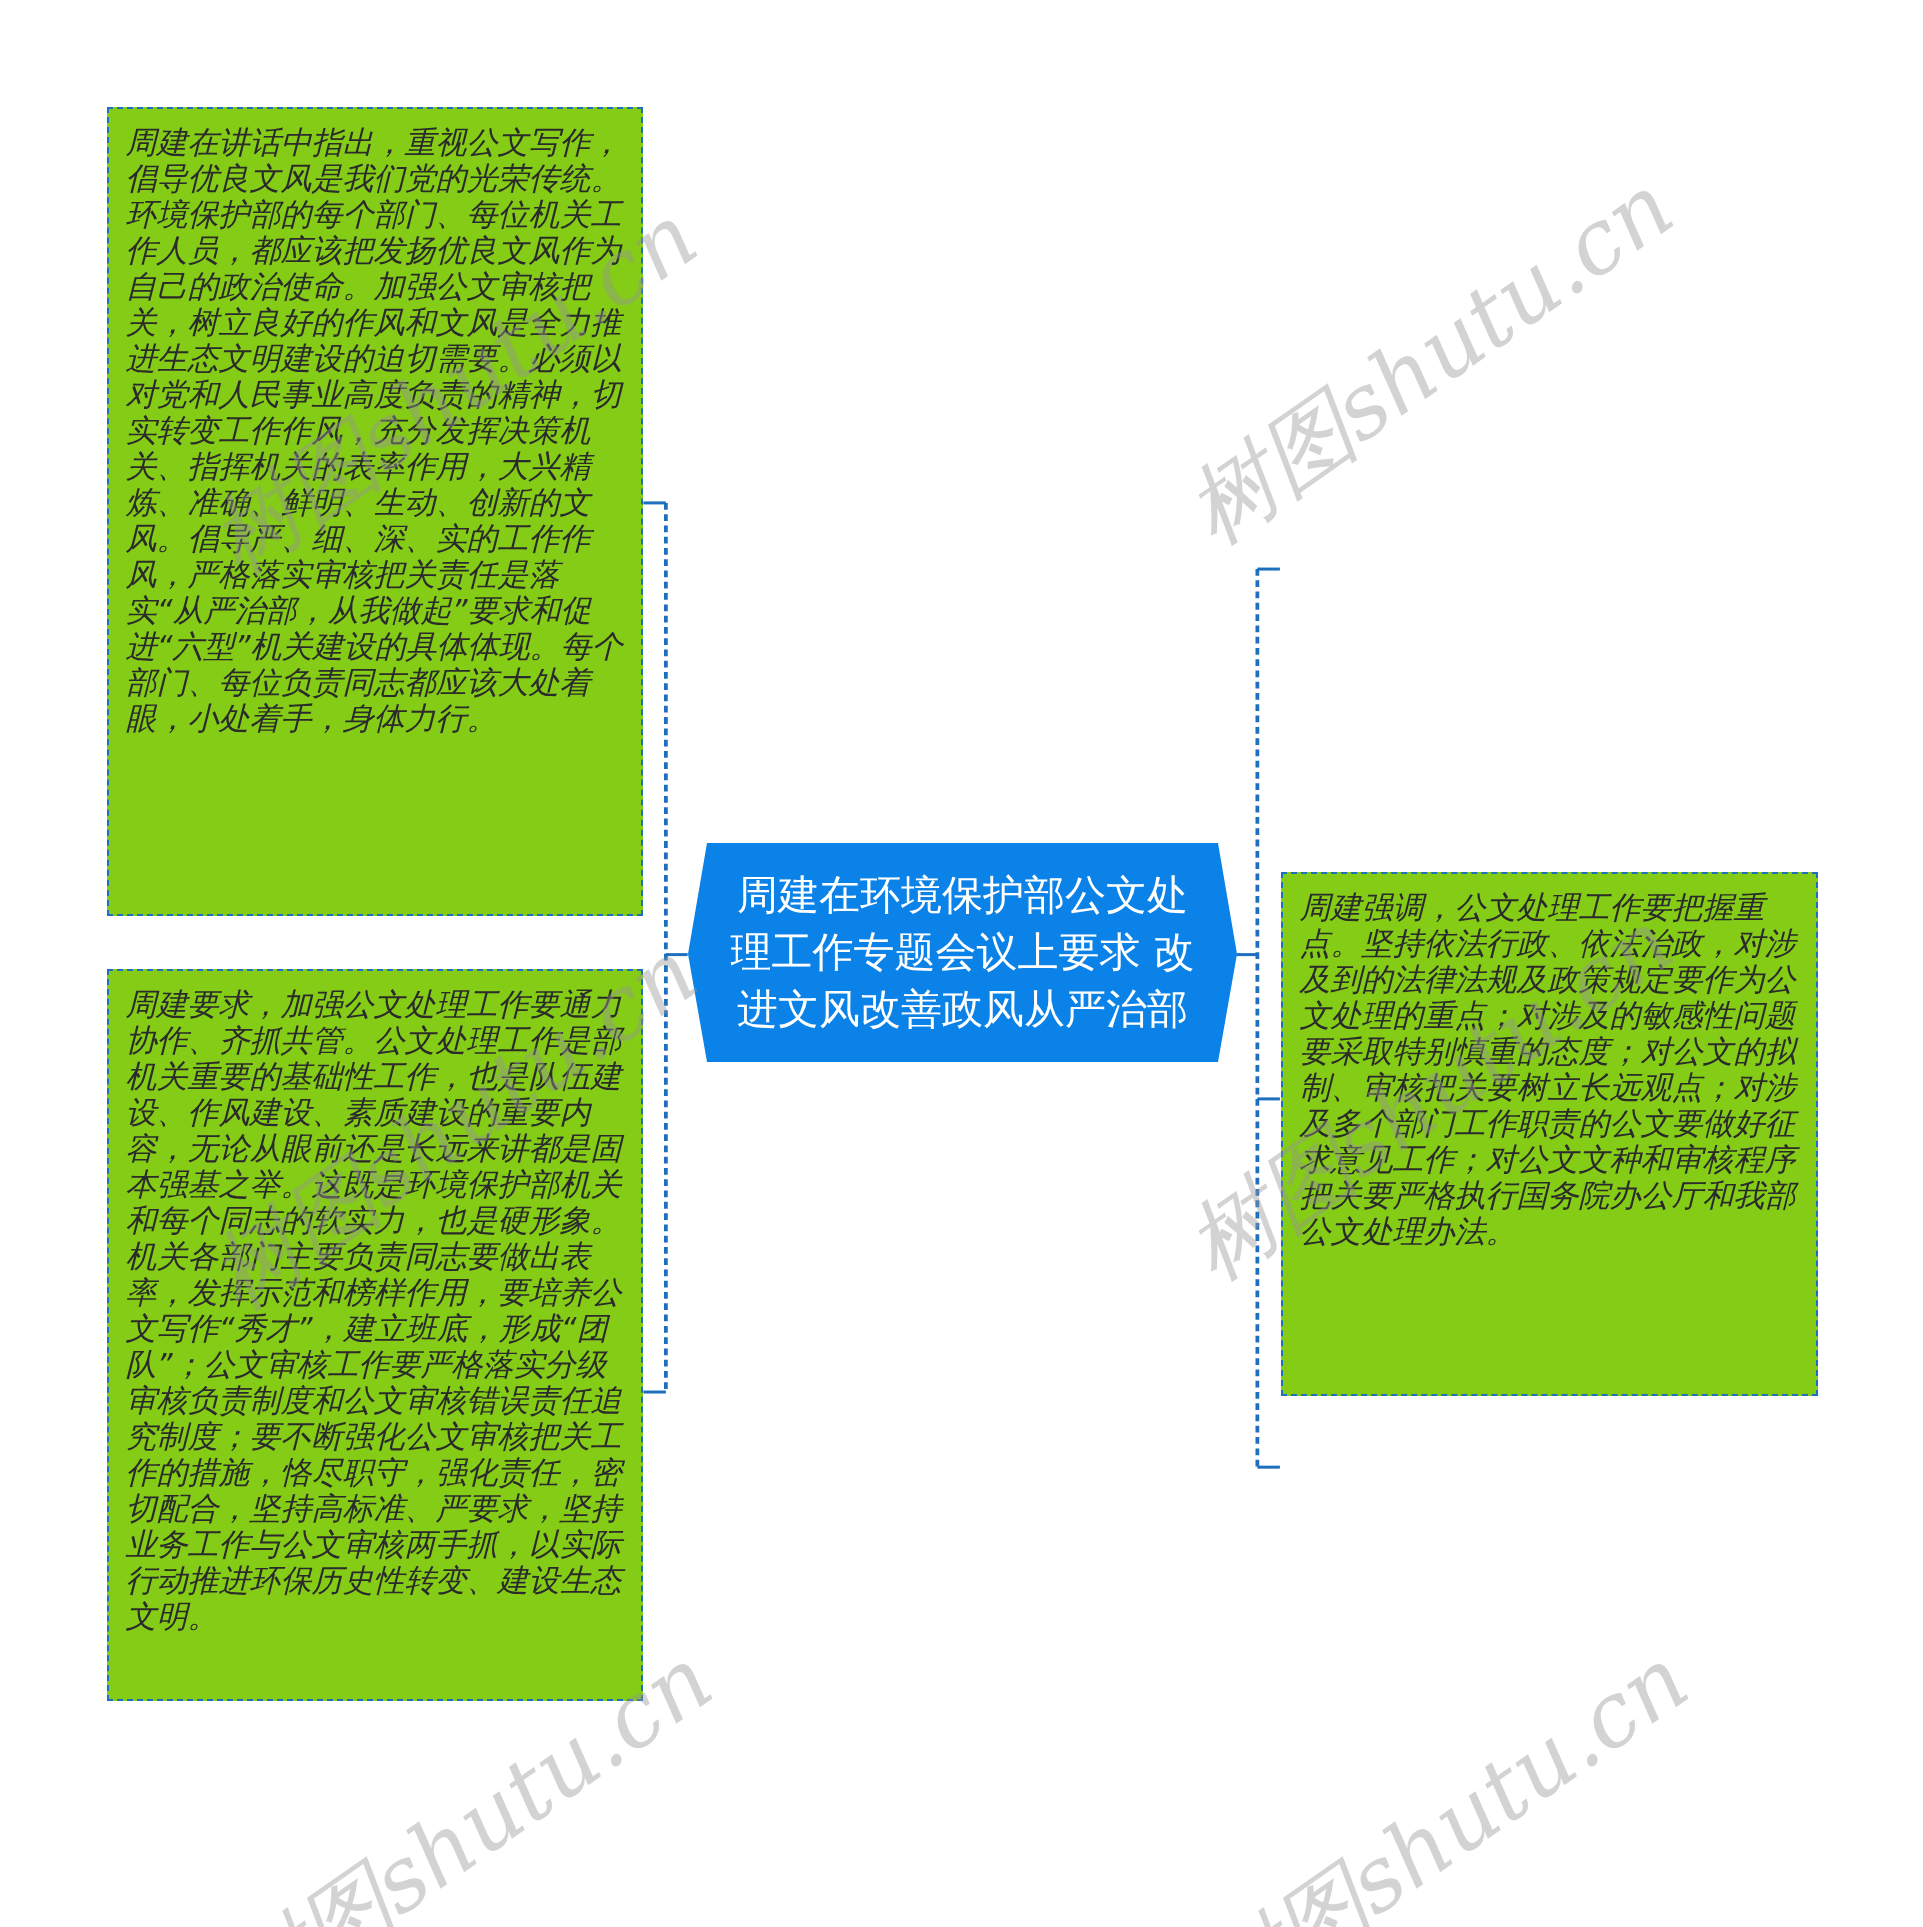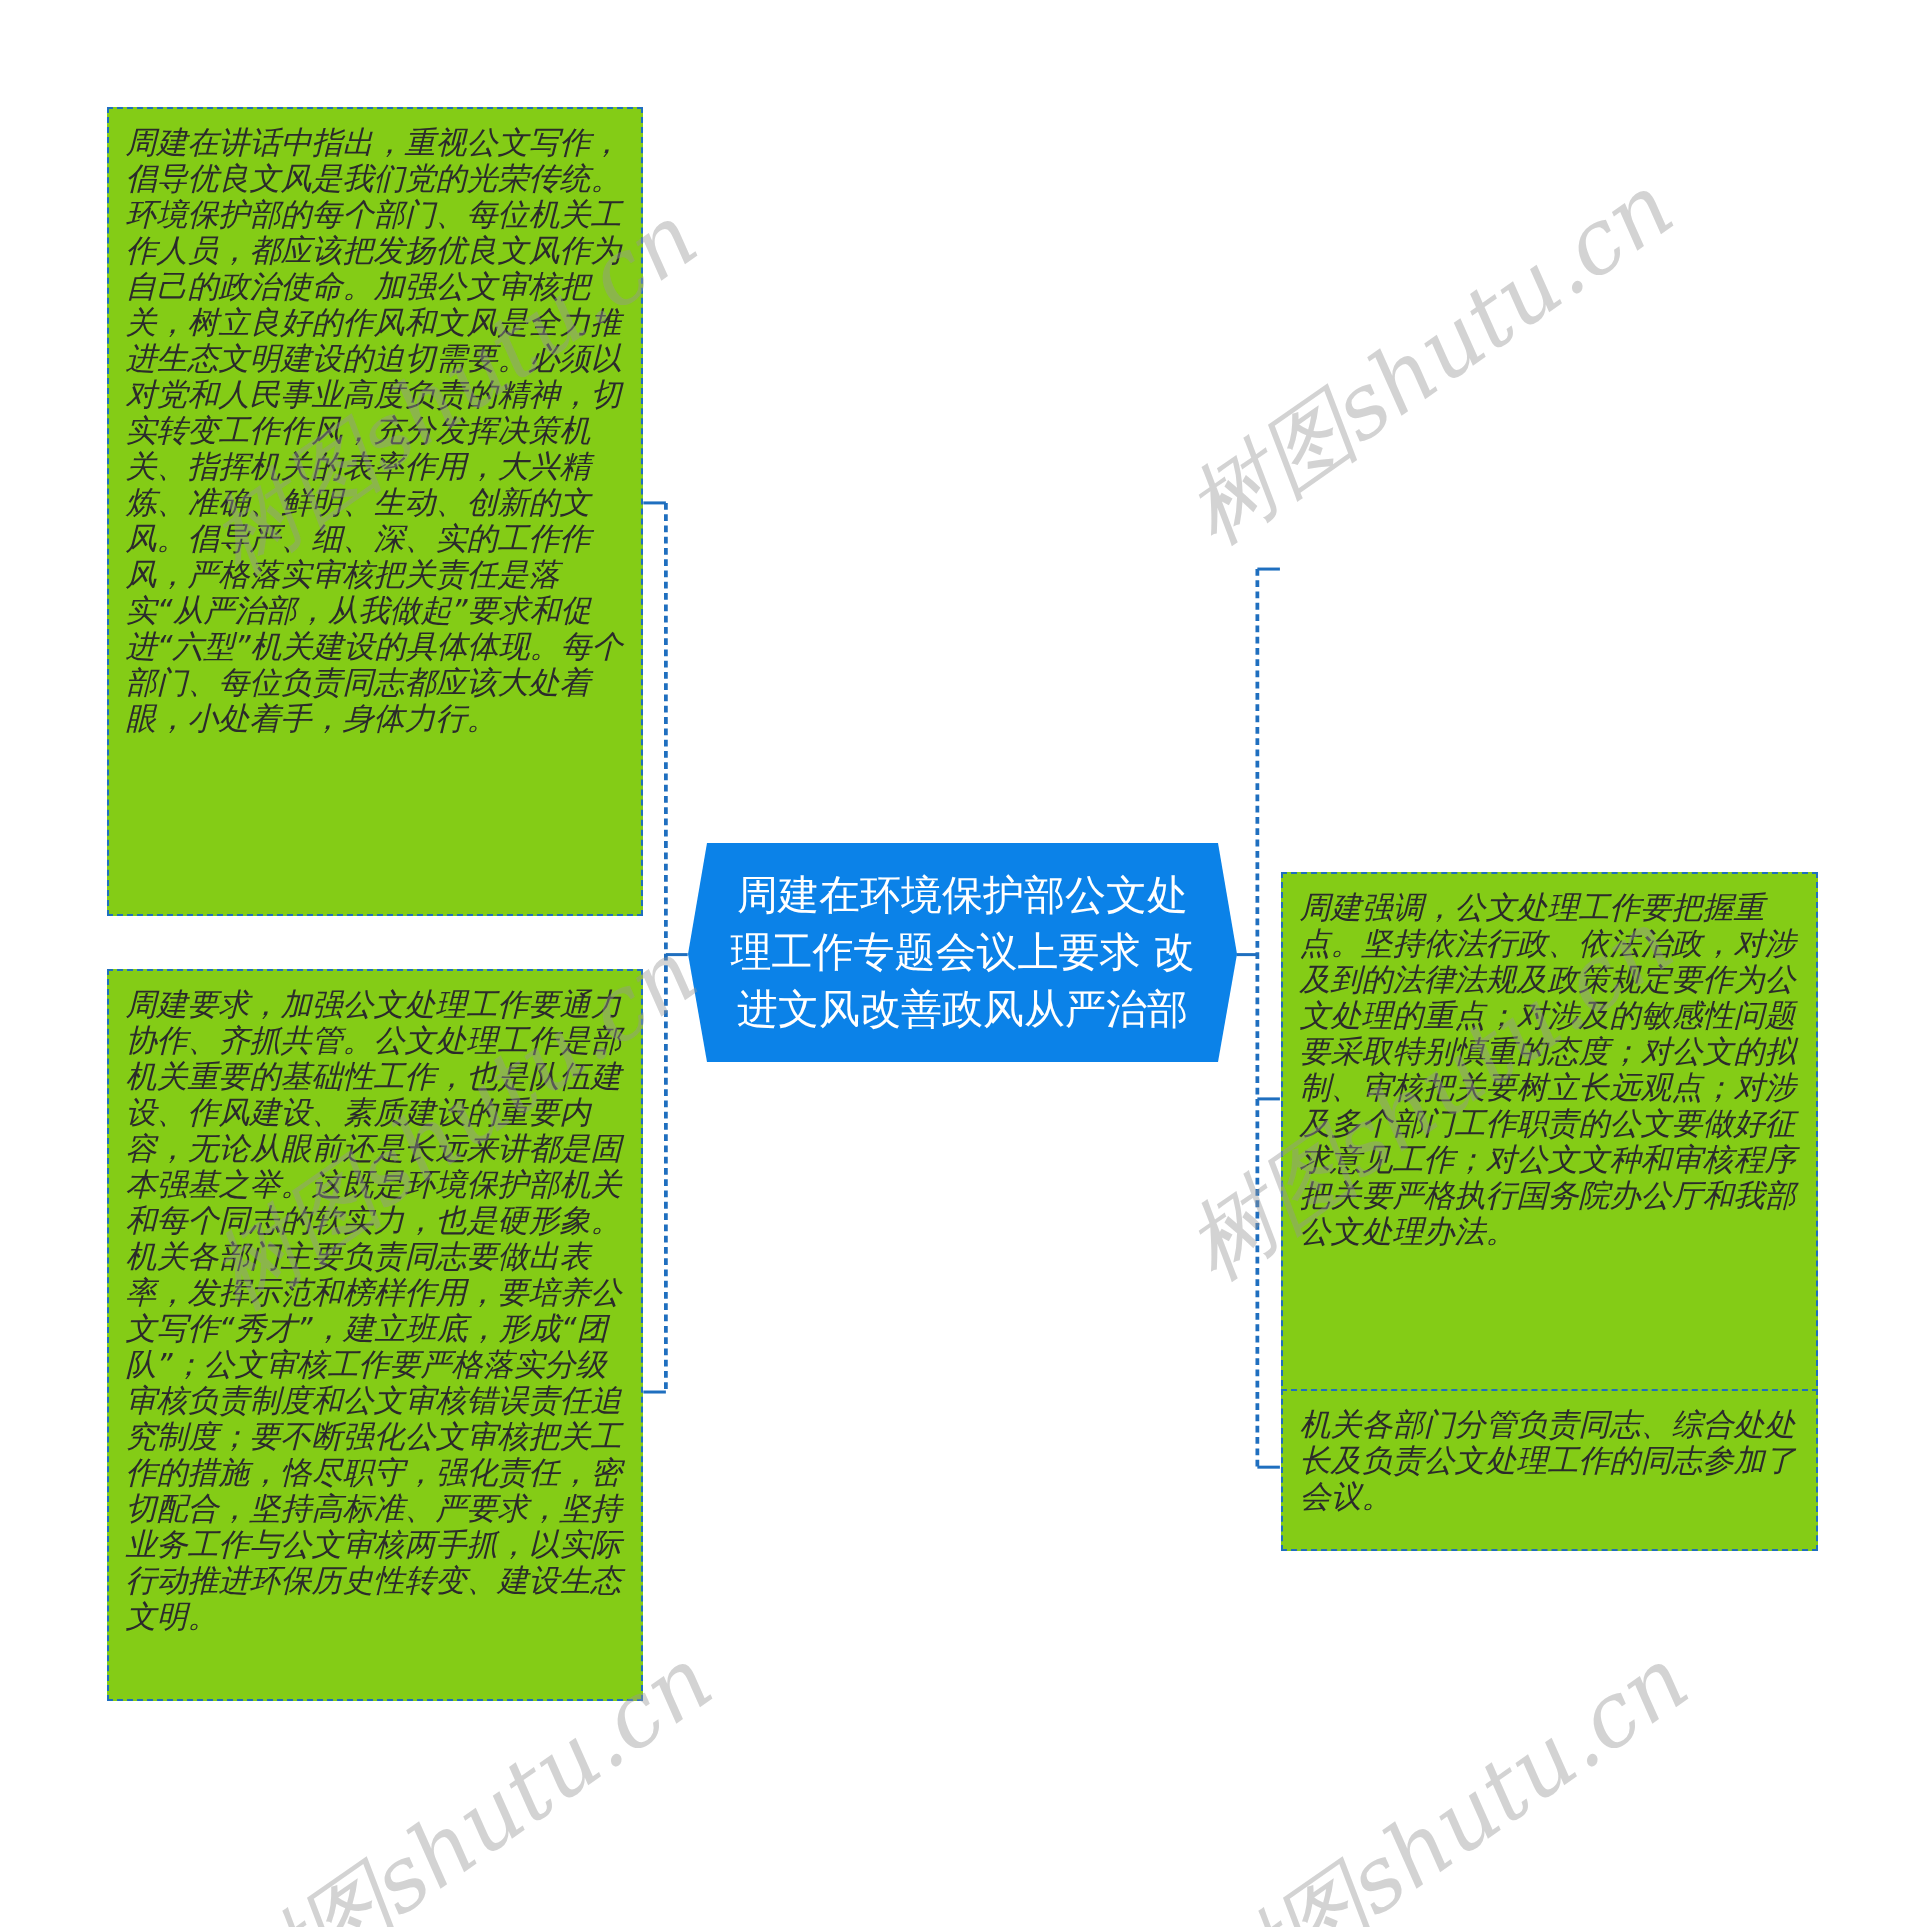--- a/index.html
+++ b/index.html
@@ -106,23 +106,20 @@
 
   <div class="center-node">
     <p class="center-title">周建在环境保护部公文处理工作专题会议上要求 改进文风改善政风从严治部</p>
   </div>
 
 
   <div class="node-box" style="left:1281px; top:872px; width:537px; height:524px;">
     <p>周建强调，公文处理工作要把握重点。坚持依法行政、依法治政，对涉及到的法律法规及政策规定要作为公文处理的重点；对涉及的敏感性问题要采取特别慎重的态度；对公文的拟制、审核把关要树立长远观点；对涉及多个部门工作职责的公文要做好征求意见工作；对公文文种和审核程序把关要严格执行国务院办公厅和我部公文处理办法。</p>
   </div>
 
-  <div class="node-box" style="left:1281px; top:1389px; width:537px; height:162px;">
-    <p>机关各部门分管负责同志、综合处处长及负责公文处理工作的同志参加了会议。</p>
-  </div>
 
   <div class="watermark" style="left:256px; top:481px;">树图shutu.cn</div>
   <div class="watermark" style="left:1232px; top:451px;">树图shutu.cn</div>
   <div class="watermark" style="left:256px; top:1217px;">树图shutu.cn</div>
   <div class="watermark" style="left:1232px; top:1187px;">树图shutu.cn</div>
   <div class="watermark" style="left:271px; top:1924px;">树图shutu.cn</div>
   <div class="watermark" style="left:1247px; top:1924px;">树图shutu.cn</div>
 
 </div>
 

